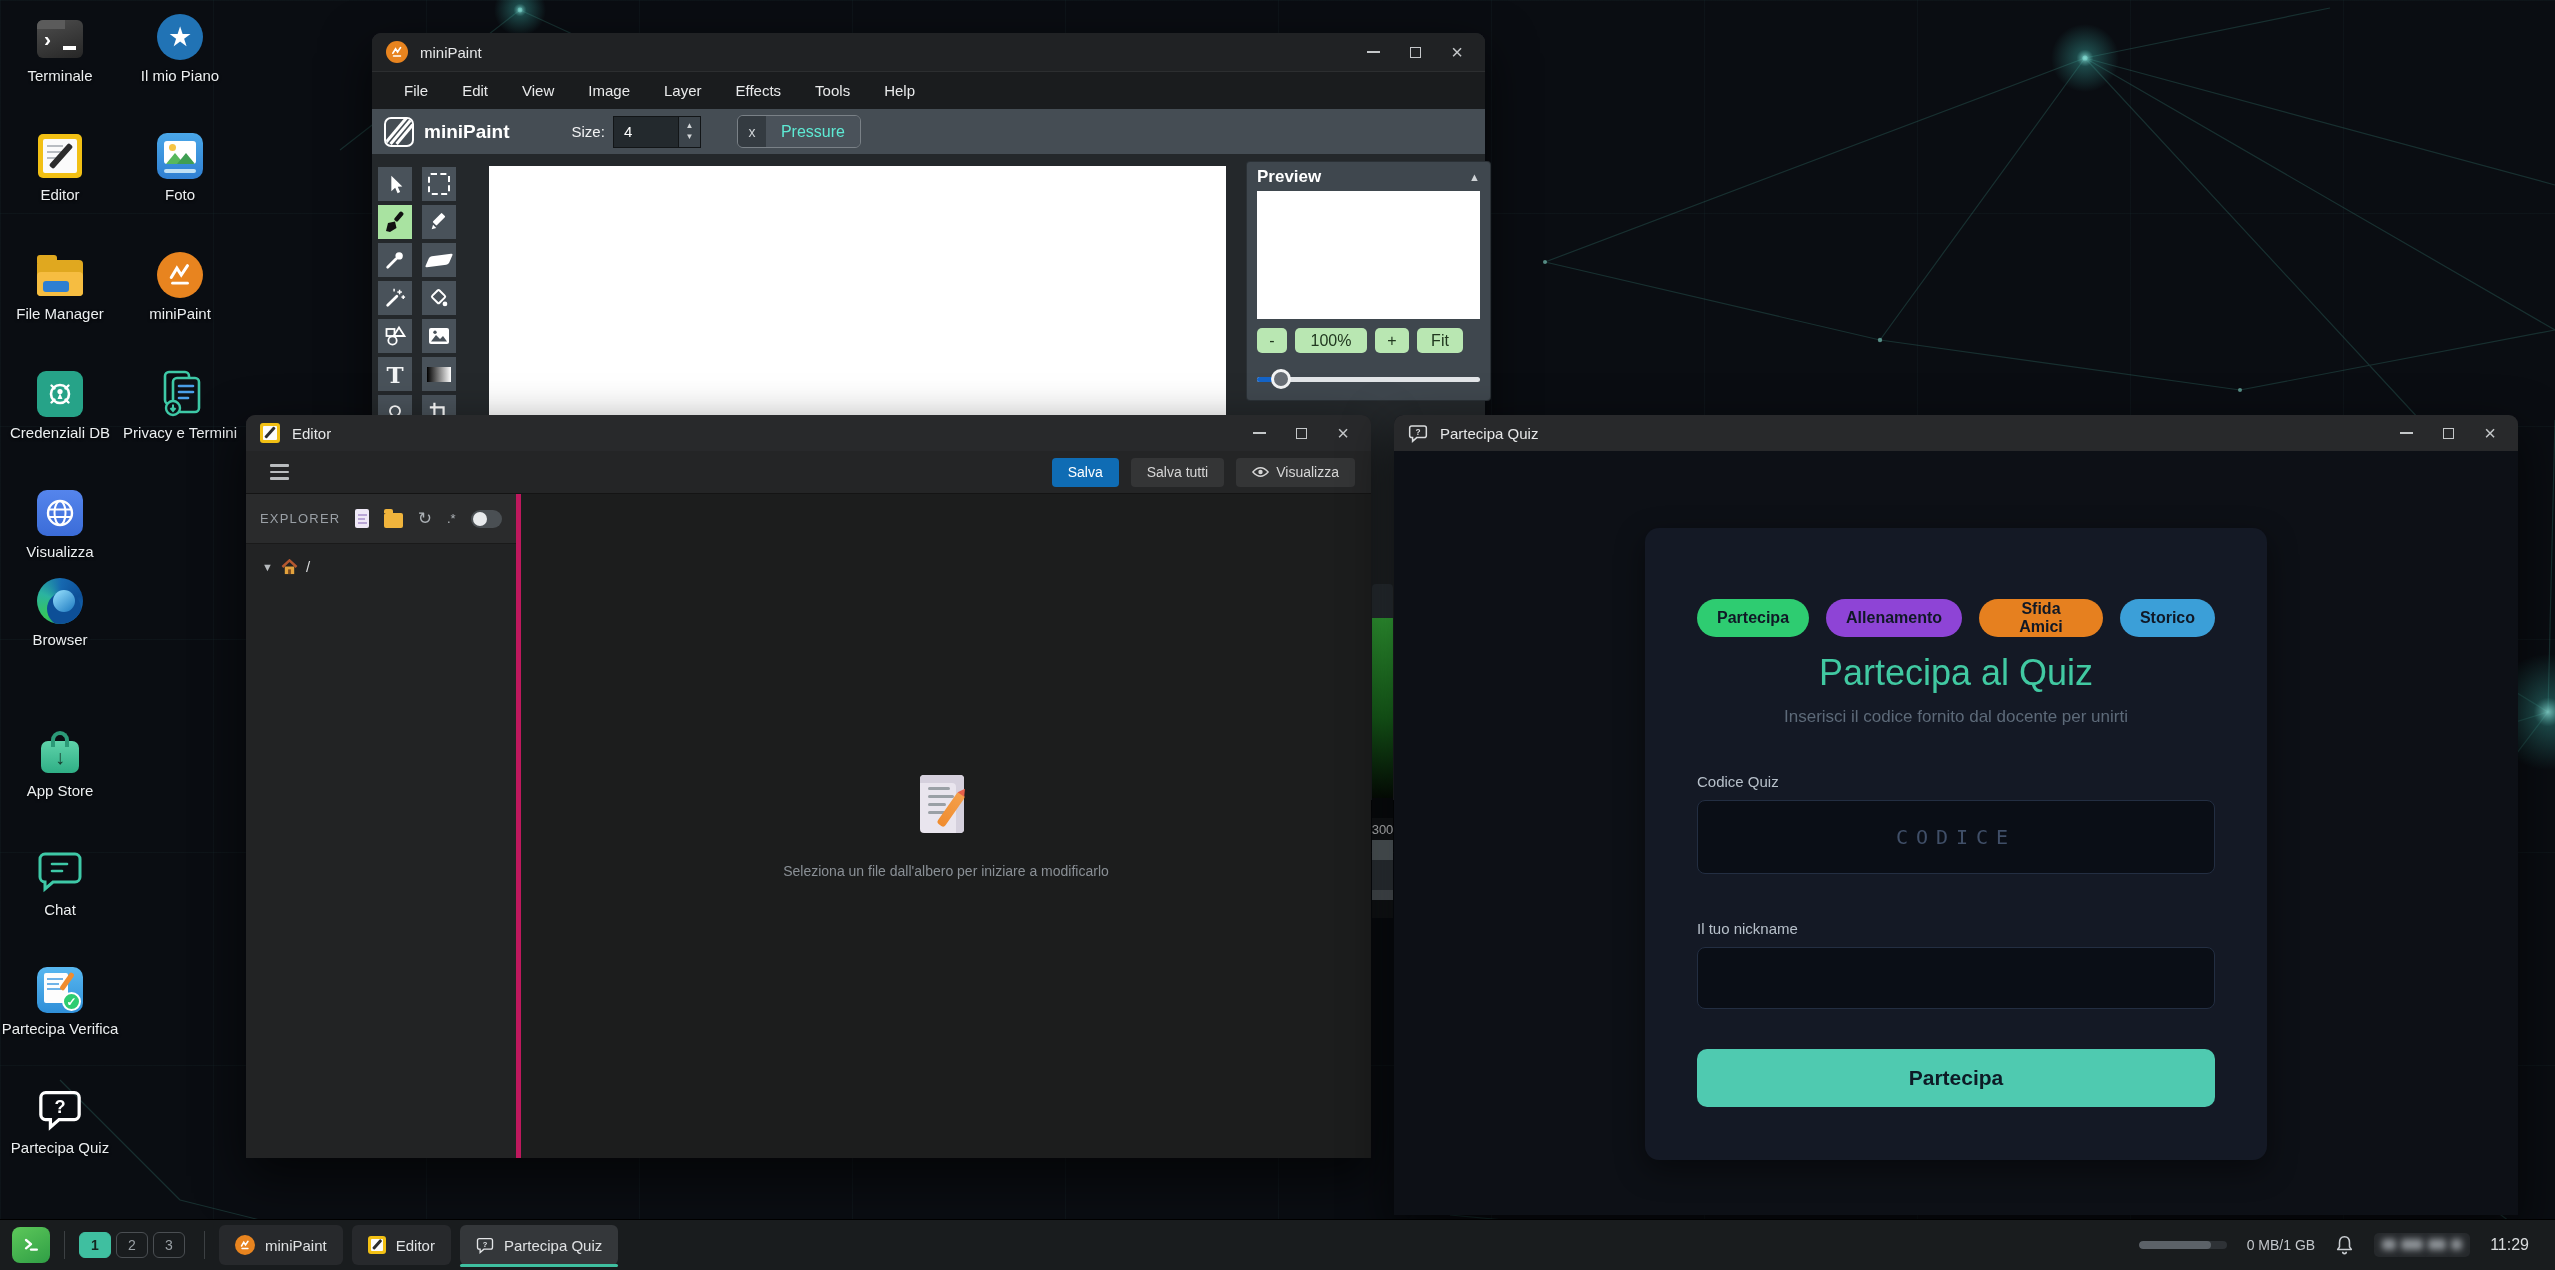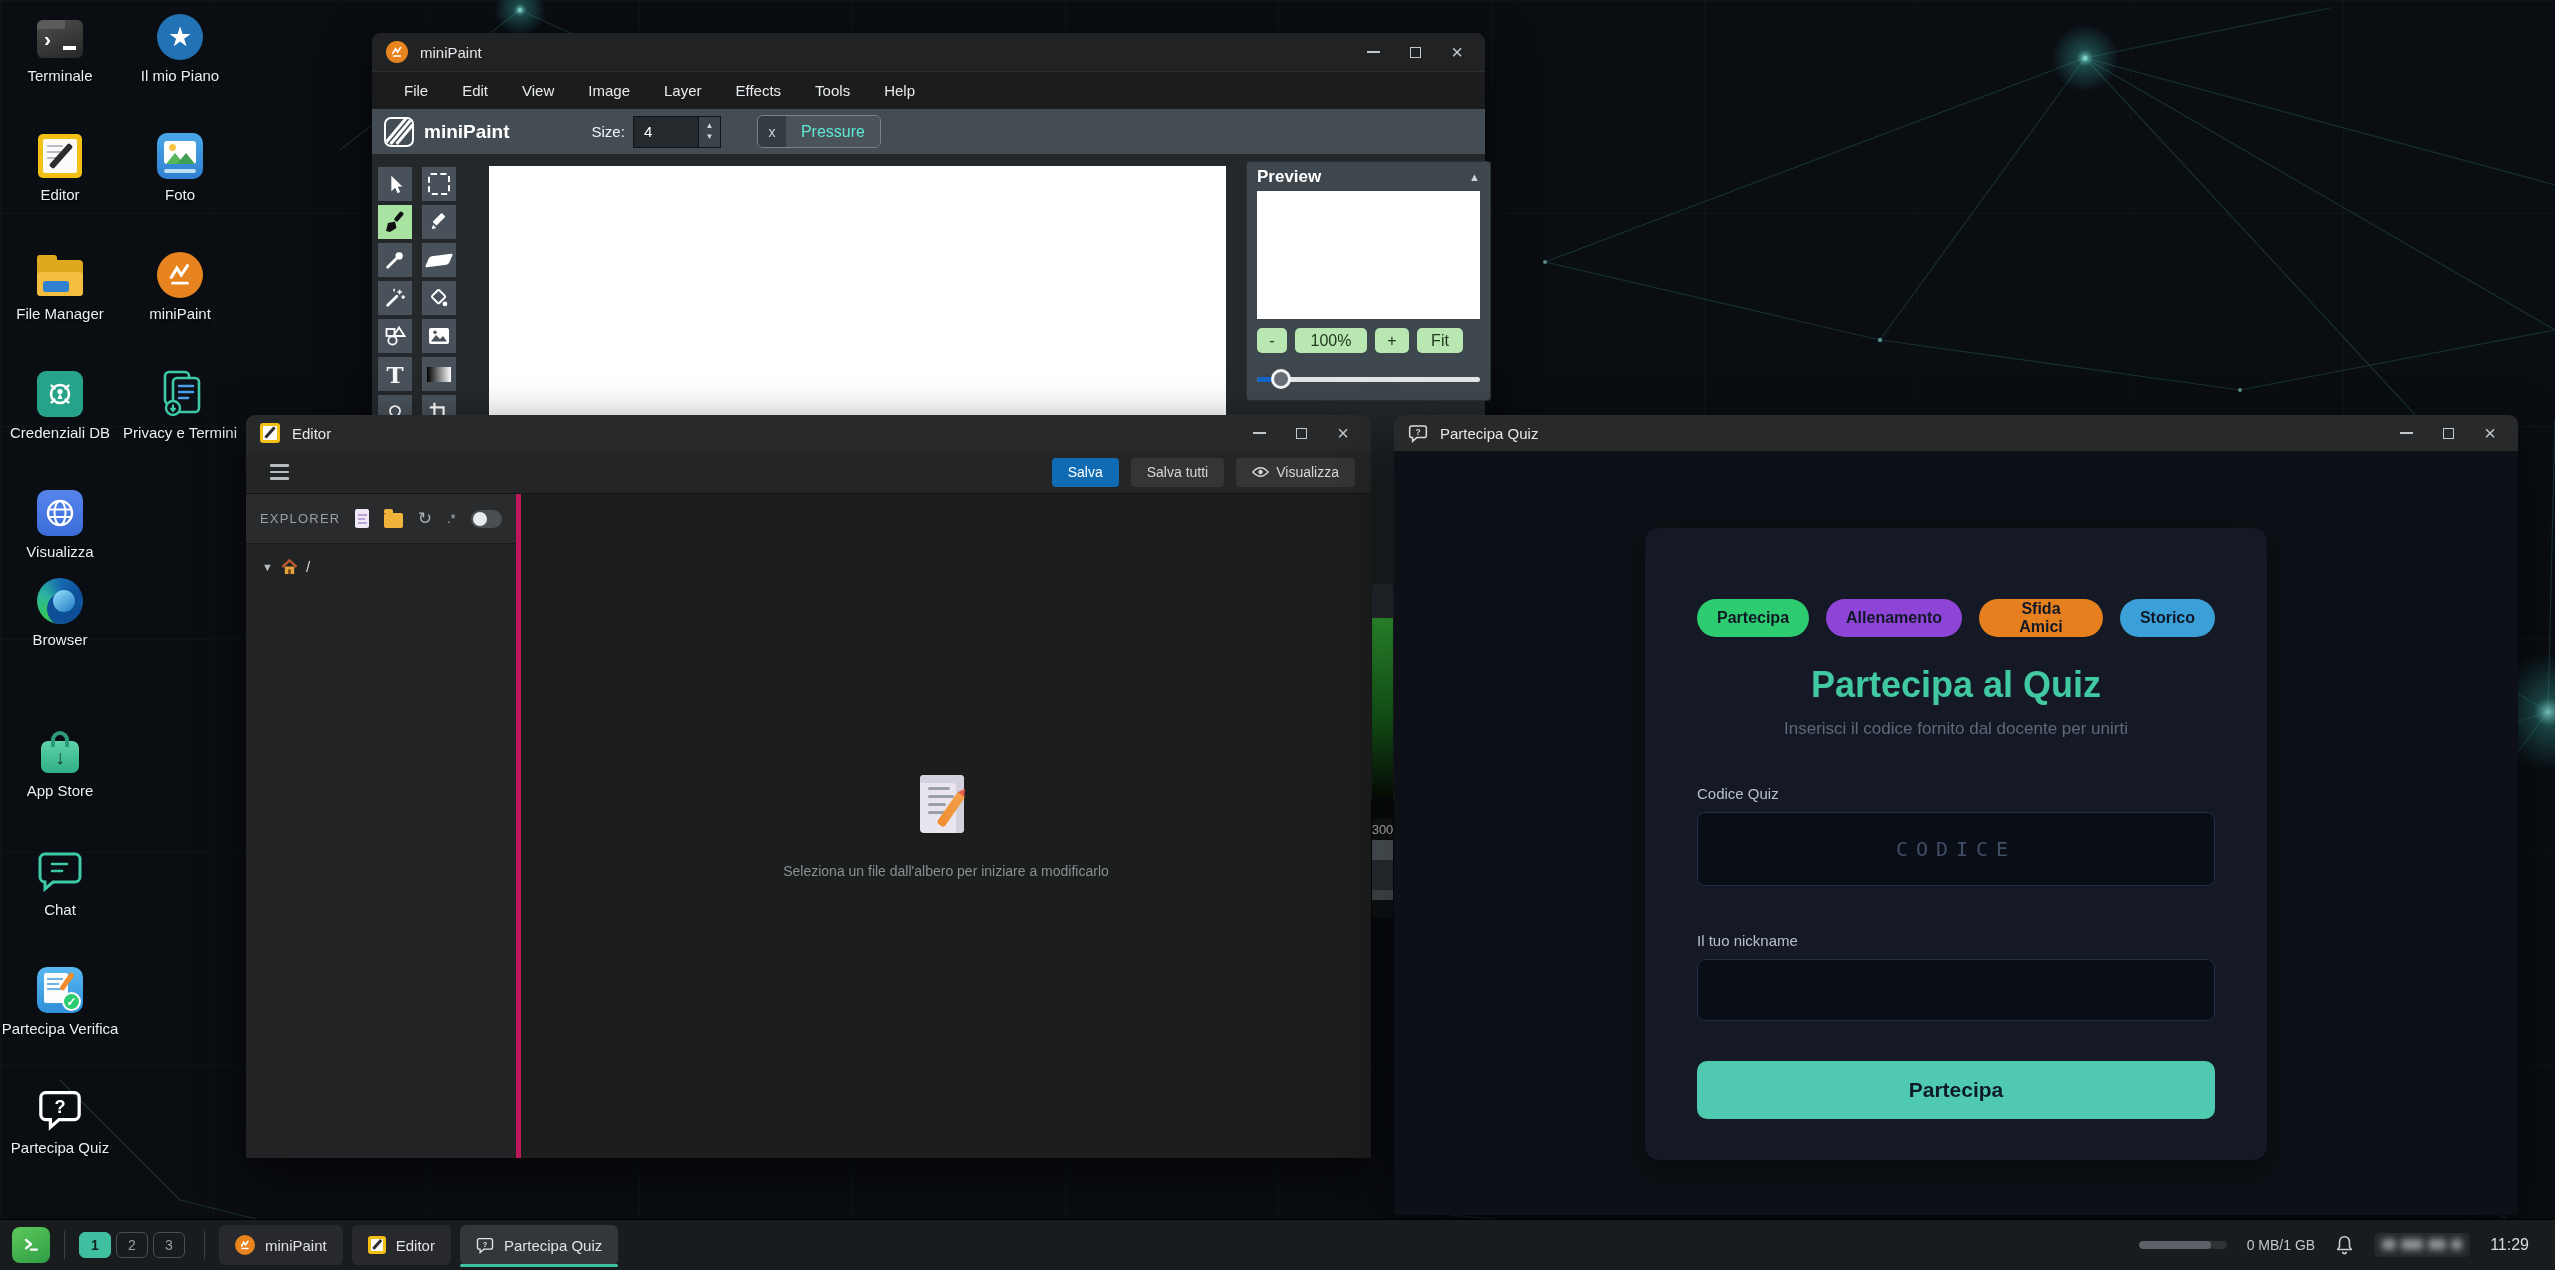--- a/index.html
+++ b/index.html
@@ -70,21 +70,21 @@
   #minipaint .titlebar{height:38px;background:#202224;}
   .mp-menubar{height:38px;background:#1a1c1e;display:flex;align-items:center;gap:34px;padding-left:32px;border-top:1px solid #2c2e30;}
   .mp-menubar span{color:#e9eaeb;font-size:15px;cursor:default;}
   .mp-toolbar{height:45px;background:#454d54;display:flex;align-items:center;padding-left:12px;}
   .mp-logo{width:30px;height:30px;border:2.5px solid #fff;border-radius:7px;position:relative;overflow:hidden;}
   .mp-logo i{position:absolute;width:3px;height:34px;background:#fff;transform:rotate(40deg);}
   .mp-logo i:nth-child(1){left:8px;top:-5px;}
   .mp-logo i:nth-child(2){left:14px;top:-5px;}
   .mp-logo i:nth-child(3){left:20px;top:-5px;}
   .mp-brand{color:#fff;font-weight:bold;font-size:19px;margin-left:10px;}
-  .mp-sizelbl{color:#f2f3f4;font-size:15px;margin-left:82px;}
+  .mp-sizelbl{color:#f2f3f4;font-size:15px;margin-left:62px;}
   .mp-sizebox{margin-left:8px;width:88px;height:32px;background:#23292d;border:1px solid #121517;display:flex;align-items:stretch;}
   .mp-sizebox input{flex:1;background:transparent;border:none;outline:none;color:#fff;font-size:15px;padding-left:10px;width:50px;font-family:"Liberation Sans",sans-serif;}
   .mp-spin{width:22px;background:#3c444b;display:flex;flex-direction:column;align-items:center;justify-content:center;gap:3px;border-left:1px solid #121517;}
   .mp-spin span{color:#d3d6d9;font-size:8px;line-height:8px;}
   .mp-attr{margin-left:36px;display:flex;border:1px solid #7a8187;border-radius:6px;overflow:hidden;height:33px;}
   .mp-attr .x{width:28px;background:#343b41;color:#cfd3d6;font-size:14px;display:flex;align-items:center;justify-content:center;}
   .mp-attr .nm{background:#4a525a;color:#5eead4;font-size:16px;display:flex;align-items:center;padding:0 15px;}
   .mp-main{position:relative;height:646px;background:#24282b;}
   .mp-tools{position:absolute;left:6px;top:13px;width:100px;display:grid;grid-template-columns:34px 34px;gap:4px 10px;}
   .tool{width:34px;height:34px;background:#49525a;display:flex;align-items:center;justify-content:center;color:#f2f4f5;}
@@ -147,21 +147,21 @@
   .empty-ico .pen{position:absolute;width:38px;height:9px;border-radius:3px;background:linear-gradient(90deg,#f08c2e,#f4a04c);transform:rotate(-55deg);left:18px;top:32px;}
   .empty-ico .pen:before{content:"";position:absolute;right:-6px;top:0;border-top:4.5px solid transparent;border-bottom:4.5px solid transparent;border-left:7px solid #e7604a;}
   .ed-empty-text{color:#8a9096;font-size:14px;}
 
   
   #quiz{left:1394px;top:415px;width:1124px;height:800px;background:#0d1016;z-index:4;}
   .qz-body{height:764px;display:flex;justify-content:center;}
   .qz-card{margin-top:77px;width:622px;height:632px;background:#141925;border-radius:14px;box-shadow:0 10px 30px rgba(0,0,0,.45);padding:0 52px;}
   .qz-tabs{display:flex;justify-content:center;gap:17px;margin-top:71px;}
   .pill{height:38px;border:none;border-radius:19px;padding:0 20px;font-size:16px;font-weight:bold;color:#101826;font-family:"Liberation Sans",sans-serif;}
-  .qz-heading{text-align:center;font-size:36px;font-weight:bold;margin-top:27px;}
+  .qz-heading{text-align:center;font-size:36px;font-weight:normal;margin-top:15px;}
   .qz-sub{text-align:center;font-size:17px;color:#5d6a79;margin-top:13px;}
   .qz-label{font-size:15px;color:#b7c0ca;margin-top:46px;}
   .qz-input{width:100%;margin-top:10px;background:#0a0e16;border:1px solid #232e42;border-radius:8px;color:#cfd6e0;outline:none;}
   .qz-input.code{height:74px;text-align:center;font-family:"DejaVu Sans Mono",monospace;font-size:20px;letter-spacing:8px;}
   .qz-input.code::placeholder{color:#404f68;letter-spacing:8px;}
   .qz-input.nick{height:62px;font-size:18px;padding:0 16px;}
   .qz-submit{width:100%;height:58px;margin-top:40px;border:none;border-radius:10px;font-size:21px;font-weight:bold;color:#0d1b26;font-family:"Liberation Sans",sans-serif;}
 
   
   #taskbar{position:absolute;left:0;top:1219px;width:2555px;height:51px;background:#191c1e;border-top:1px solid #000;display:flex;align-items:center;z-index:10;padding:0 10px;}

